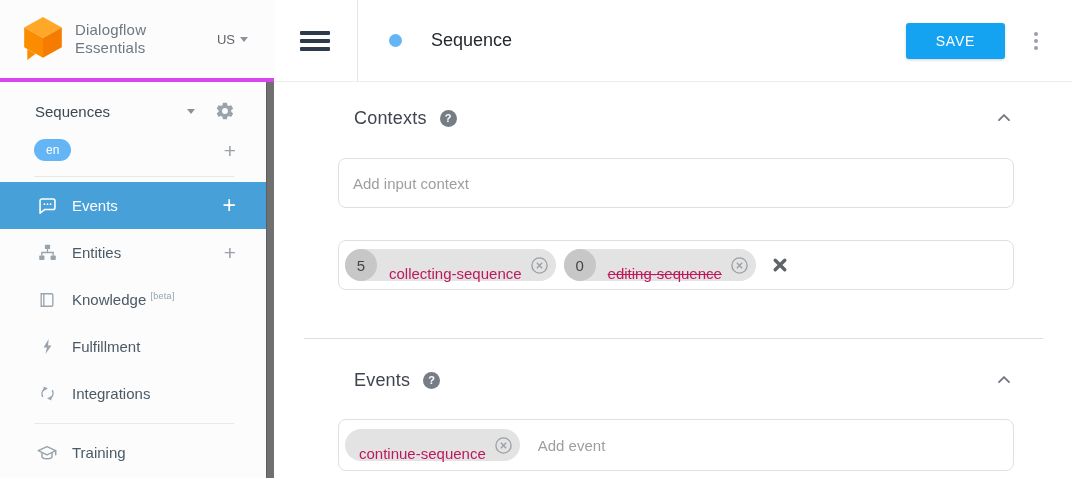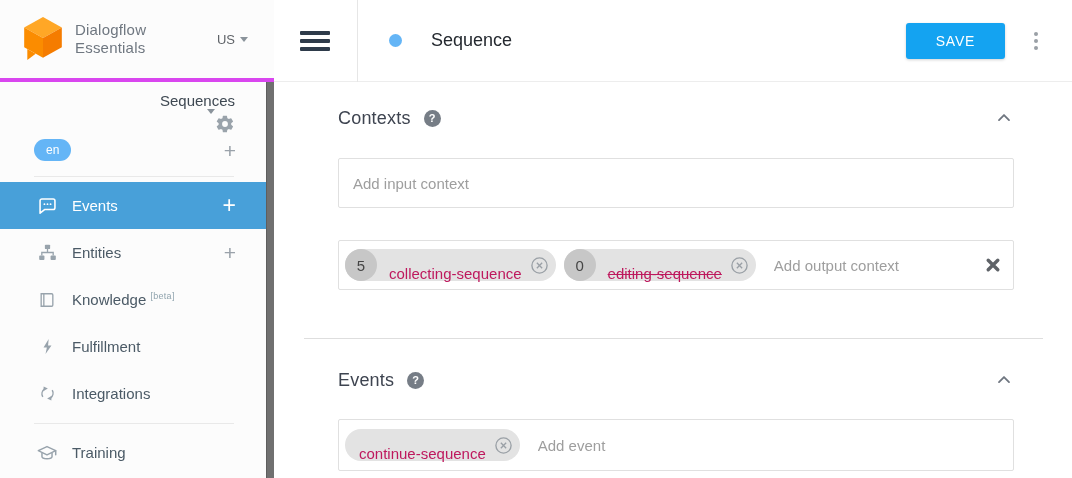--- a/index.html
+++ b/index.html
@@ -9,21 +9,21 @@
 
   
   .sidebar { position: relative; width: 274px; flex: 0 0 274px; background: #fcfcfc; height: 478px; }
   .sidebar-header { height: 82px; border-bottom: 4px solid #d946ef; display: flex; align-items: center; padding-left: 22px; }
   .logo { margin-right: 11px; flex: 0 0 auto; }
   .logo-text { font-size: 15px; line-height: 1.2; color: #6f7780; letter-spacing: .2px; }
   .region { margin-left: auto; margin-right: 26px; display: flex; align-items: center; font-size: 13px; color: #5f6368; cursor: pointer; }
   .caret-down { width: 0; height: 0; border-left: 4px solid transparent; border-right: 4px solid transparent; border-top: 5px solid #8a939b; margin-left: 5px; }
 
   .sidebar-body { padding-top: 10px; }
-  .seq-row { height: 38px; display: flex; align-items: flex-end; padding: 0 39px 0 35px; flex-direction: column; }
+  .seq-row { height: 38px; display: flex; align-items: center; padding: 0 39px 0 35px; }
   .seq-name { font-size: 15px; color: #3e4852; }
   .seq-caret { margin-left: auto; margin-right: 20px; }
   .gear { color: #9aa3ab; display: flex; }
   .lang-row { height: 40px; display: flex; align-items: center; padding: 0 38px 0 34px; }
   .lang-pill { background: #64b5f6; color: #fff; font-size: 12px; border-radius: 11px; padding: 4px 12px; }
   .plus { margin-left: auto; font-size: 21px; color: #9aa2aa; font-weight: 400; line-height: 1; cursor: pointer; }
   .side-divider { height: 1px; background: #e9e9e9; margin: 6px 40px 5px 34px; }
 
   .nav-item { height: 47px; display: flex; align-items: center; padding: 0 38px 0 36px; color: #4b5a66; cursor: pointer; }
   .nav-icon { width: 22px; height: 22px; margin-right: 14px; color: #98a3ac; display: flex; align-items: center; justify-content: center; flex: 0 0 22px; }
@@ -42,27 +42,27 @@
   .hamburger span { width: 30px; height: 4px; background: #2e3b4a; border-radius: 1px; }
   .header-vdiv { width: 1px; height: 82px; background: #e6e6e6; margin-left: 27px; }
   .title-dot { width: 13px; height: 13px; border-radius: 50%; background: #64b5f6; margin-left: 31px; }
   .page-title { font-size: 18px; color: #24292f; margin-left: 29px; }
   .save-btn { margin-left: auto; width: 99px; height: 36px; background: #14a3f1; color: #fff; border: none; border-radius: 3px;
     font-family: inherit; font-size: 14px; letter-spacing: .8px; cursor: pointer; box-shadow: 0 1px 3px rgba(0,0,0,.18); }
   .kebab { margin-left: 25px; display: flex; flex-direction: column; gap: 3px; cursor: pointer; padding: 4px; }
   .kebab i { width: 4px; height: 4px; border-radius: 50%; background: #9aa0a6; }
 
   .content { padding: 0 58px 0 64px; }
-  .section-head { display: flex; align-items: center; margin-top: 23px; height: 26px; }
+  .section-head { display: flex; align-items: center; margin-top: 23px; height: 26px; margin-left: 16px; }
   .section-title { font-size: 18px; font-weight: 500; color: #3e4450; letter-spacing: .2px; }
   .help-icon { width: 17px; height: 17px; border-radius: 50%; background: #767d86; color: #fff; font-size: 11px; font-weight: bold;
     display: flex; align-items: center; justify-content: center; margin-left: 13px; cursor: pointer; }
   .chevron { margin-left: auto; color: #6f7680; display: flex; cursor: pointer; }
 
-  .text-box { margin-top: 27px; height: 50px; border: 1px solid #e0e0e0; border-radius: 2px; background: #fff; display: flex; align-items: center; }
+  .text-box { margin-top: 27px; height: 50px; border: 1px solid #e0e0e0; border-radius: 8px; background: #fff; display: flex; align-items: center; }
   .text-box input { flex: 1; border: none; outline: none; background: transparent; font-family: inherit; font-size: 15px; color: #444; padding: 0 14px; min-width: 40px; }
   .text-box input::placeholder { color: #9e9e9e; }
   .chip-box { padding-left: 6px; margin-top: 32px; }
   .chip-box input { padding-left: 10px; }
 
   .chip { display: flex; align-items: center; height: 32px; background: #e3e3e3; border-radius: 16px; margin-right: 8px; cursor: default; flex: 0 0 auto; }
   .chip-num { width: 32px; height: 32px; border-radius: 50%; background: #c7c7c7; color: #454545; font-size: 15px;
     display: flex; align-items: center; justify-content: center; }
   .chip-label { font-size: 15px; color: #be185d; margin: 16px 8px 0 12px; }
   .chip-label.strike { text-decoration: line-through; }
@@ -242,21 +242,20 @@
         <span class="chip">
           <span class="chip-num">0</span>
           <span class="chip-label strike">editing-sequence</span>
           <span class="chip-x">
             <svg width="19" height="19" viewBox="0 0 20 20" fill="none" stroke="currentColor" stroke-width="1.4">
               <circle cx="10" cy="10" r="8"></circle>
               <path d="M7.2 7.2l5.6 5.6M12.8 7.2l-5.6 5.6"></path>
             </svg>
           </span>
         </span>
-        <input type="text" placeholder="Add output context" style="">
         <span class="clear-x">
           <svg width="16" height="16" viewBox="0 0 16 16" fill="none" stroke="currentColor" stroke-width="3.4" stroke-linecap="round">
             <path d="M3.2 3.2l9.6 9.6M12.8 3.2l-9.6 9.6"></path>
           </svg>
         </span>
       </div>
 
       <div class="section-divider"></div>
 
       <div class="section-head events-head">

